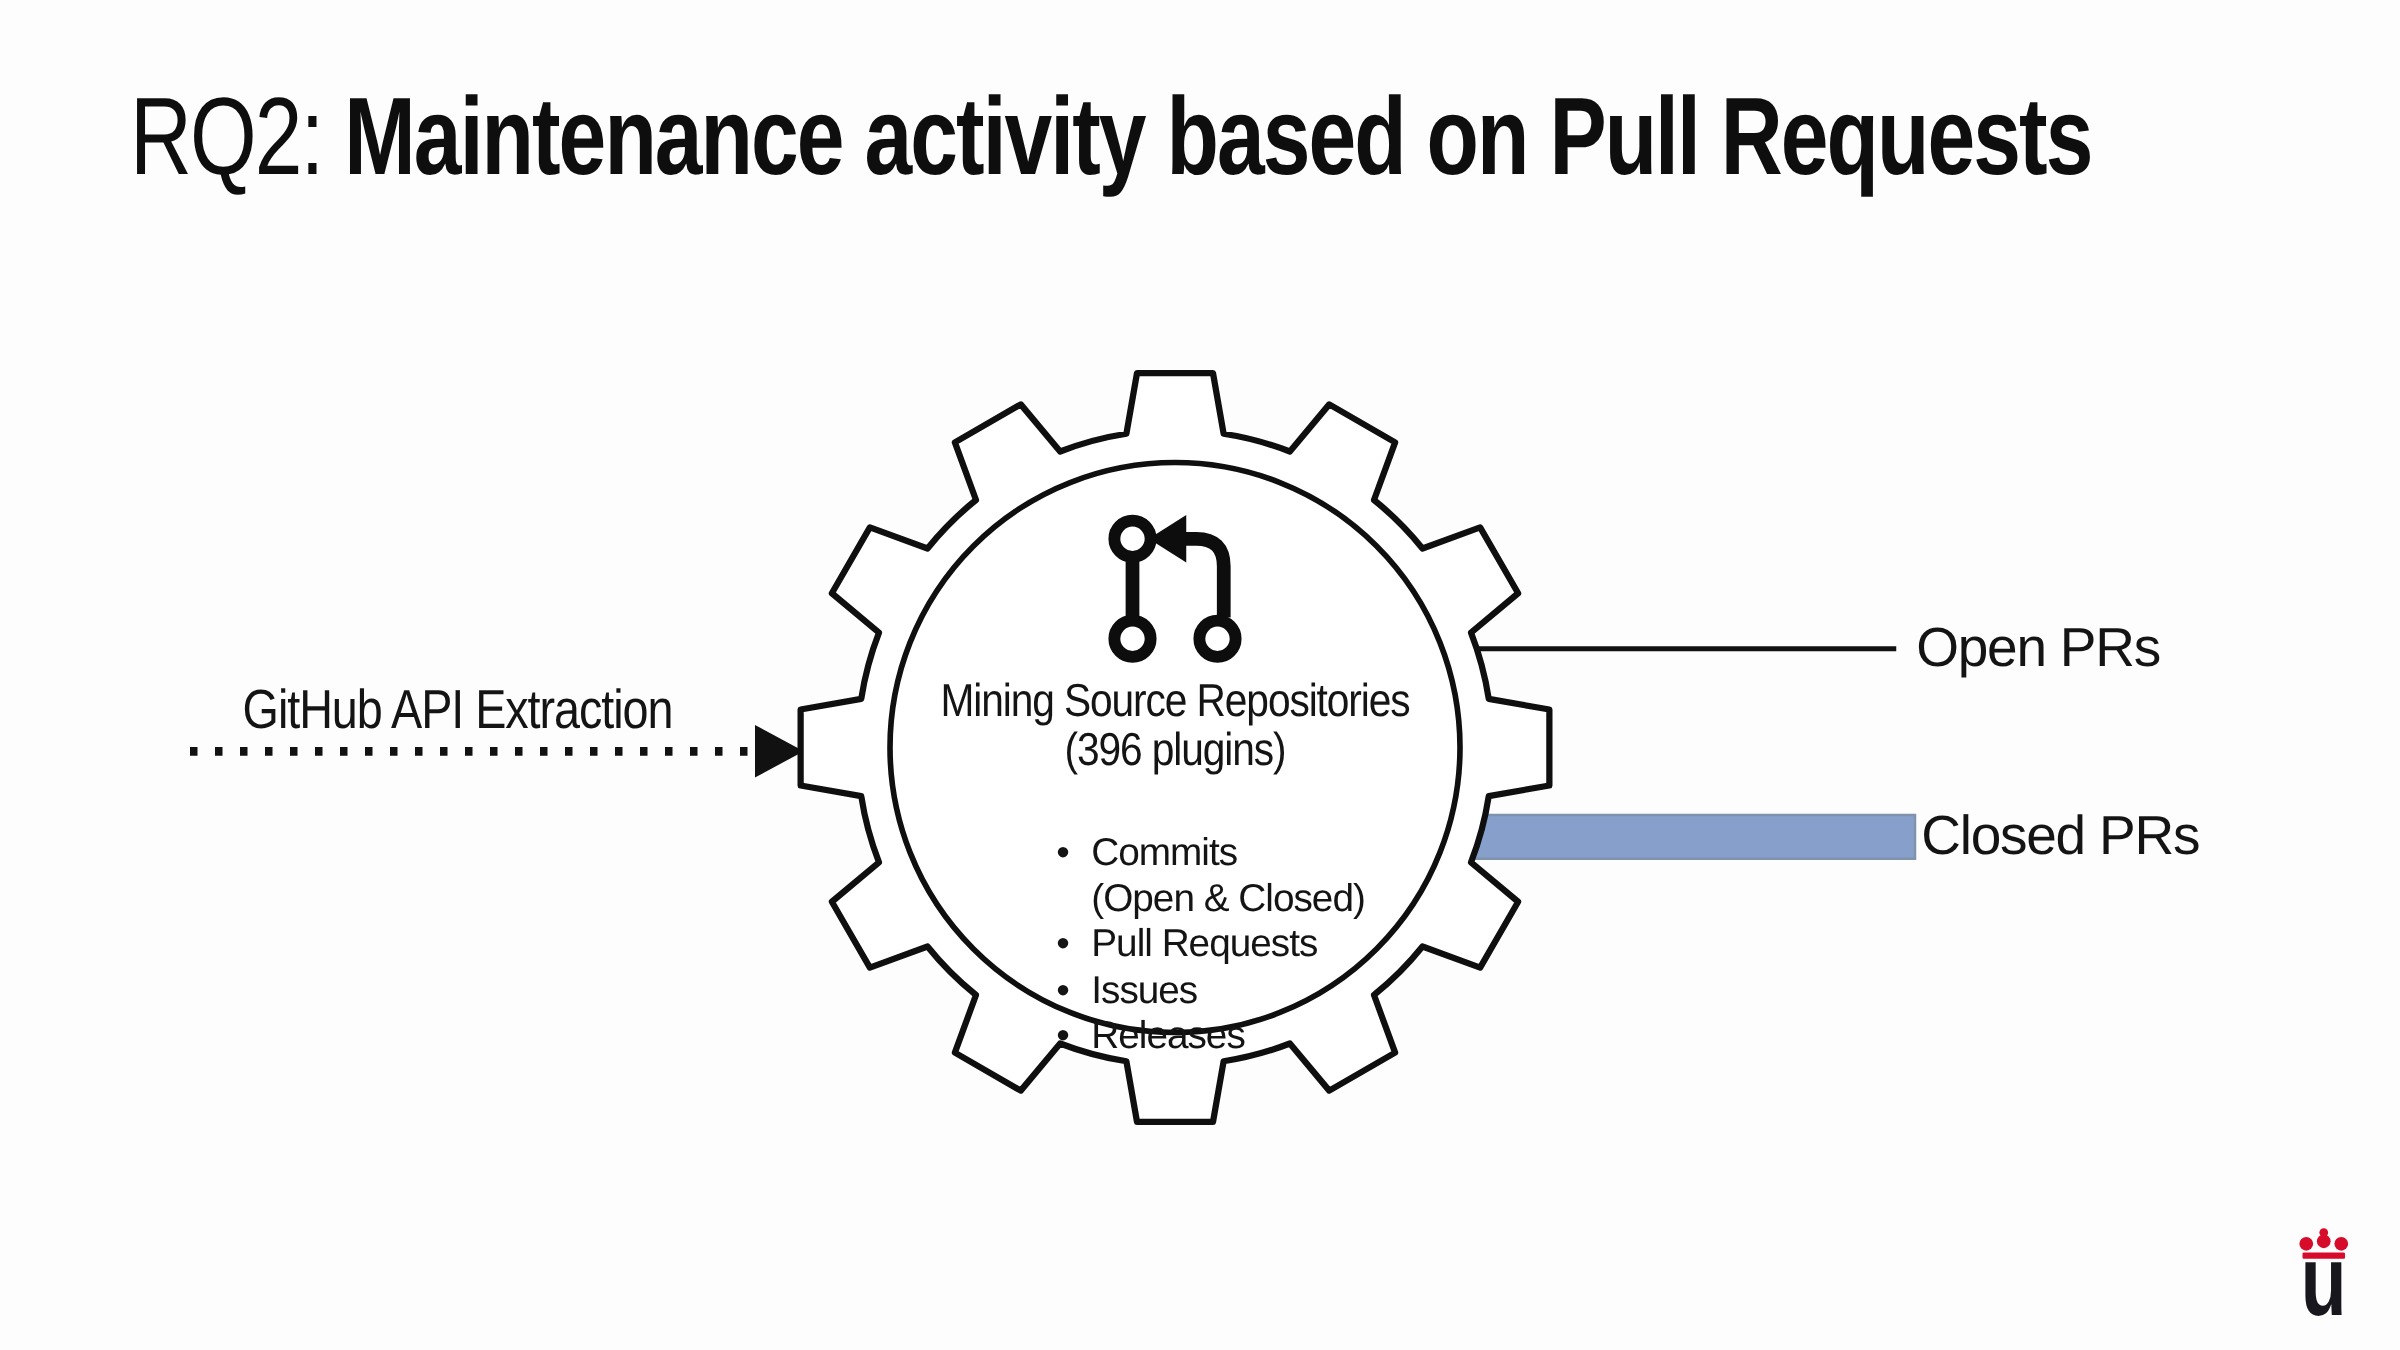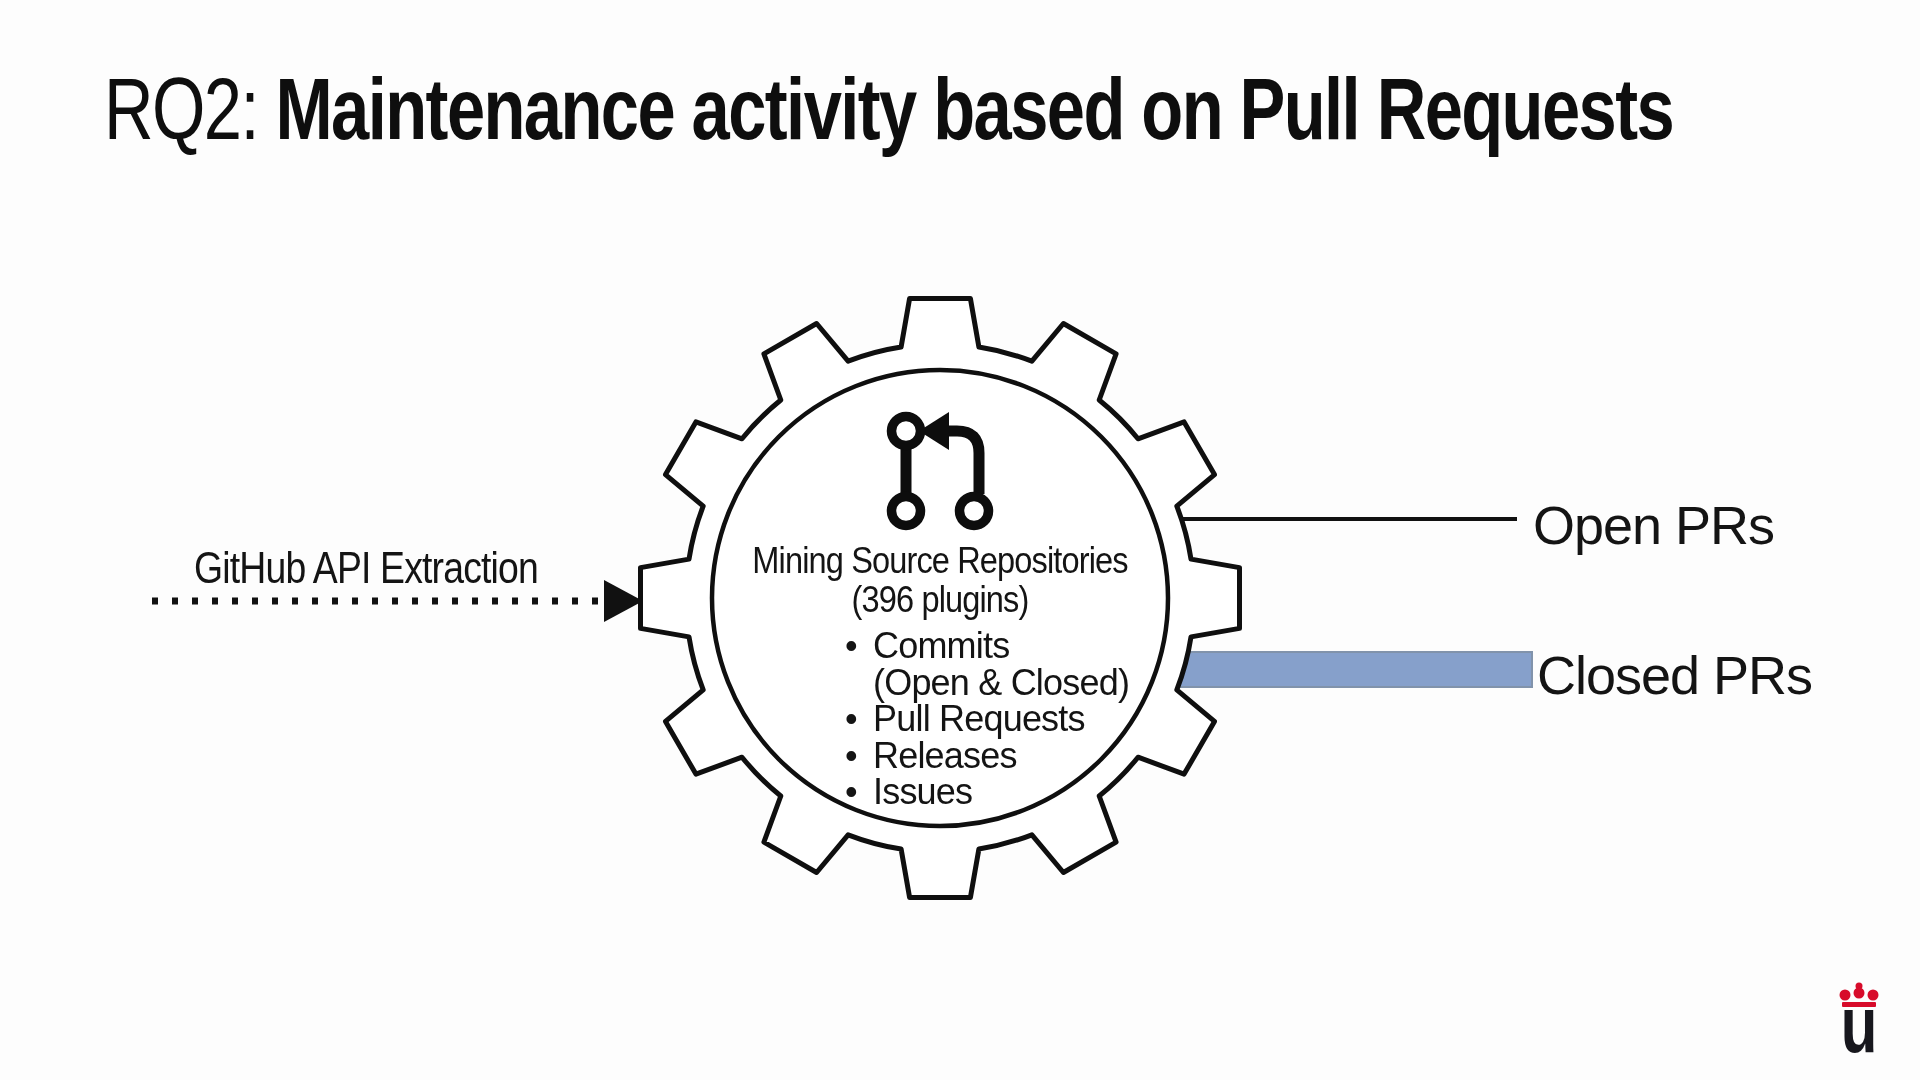--- a/index.html
+++ b/index.html
@@ -31,33 +31,33 @@
   }
 
   
   .gear-heading-block{
     left:690px;top:541px;width:500px;
     text-align:center;font-size:37px;line-height:39px;letter-spacing:-1px;
     transform:scaleX(0.88);transform-origin:center top;
     color:#141414;white-space:nowrap;
   }
   .gear-bullets{
-    left:845px;top:628px;width:300px;
-    font-size:36px;line-height:36.5px;letter-spacing:-0.8px;
+    left:845px;top:664px;width:300px;
+    font-size:31px;line-height:36.5px;letter-spacing:-0.8px;
     color:#141414;
   }
   .bullet-line{white-space:nowrap;}
   .bullet-line.marker::before{
     content:"\2022";display:inline-block;width:28px;
   }
   .bullet-line.cont{padding-left:28px;}
 
   
   .out-label{
-    font-size:54px;letter-spacing:-1px;white-space:nowrap;color:#141414;
+    font-size:44px;letter-spacing:-1px;white-space:nowrap;color:#141414;
   }
   .open-label{left:1533px;top:494px;}
   .closed-label{left:1537px;top:644px;}
 
   
   #diagram{left:0;top:0;width:1920px;height:1080px;}
 
   
   .logo{left:1830px;top:976px;width:60px;height:82px;}
 </style>
@@ -94,22 +94,22 @@
 
 <div class="abs gear-heading-block">
   <div>Mining Source Repositories</div>
   <div>(396 plugins)</div>
 </div>
 
 <div class="abs gear-bullets">
   <div class="bullet-line marker">Commits</div>
   <div class="bullet-line cont">(Open &amp; Closed)</div>
   <div class="bullet-line marker">Pull Requests</div>
+  <div class="bullet-line marker">Issues</div>
   <div class="bullet-line marker">Releases</div>
-  <div class="bullet-line marker">Issues</div>
 </div>
 
 <div class="abs out-label open-label">Open PRs</div>
 <div class="abs out-label closed-label">Closed PRs</div>
 
 <svg class="abs logo" viewBox="0 0 60 82">
   <g>
     <circle cx="29" cy="10" r="3.5" fill="#d70b2a"></circle>
     <circle cx="15" cy="19" r="5.5" fill="#d70b2a"></circle>
     <circle cx="29" cy="17" r="5.5" fill="#d70b2a"></circle>

